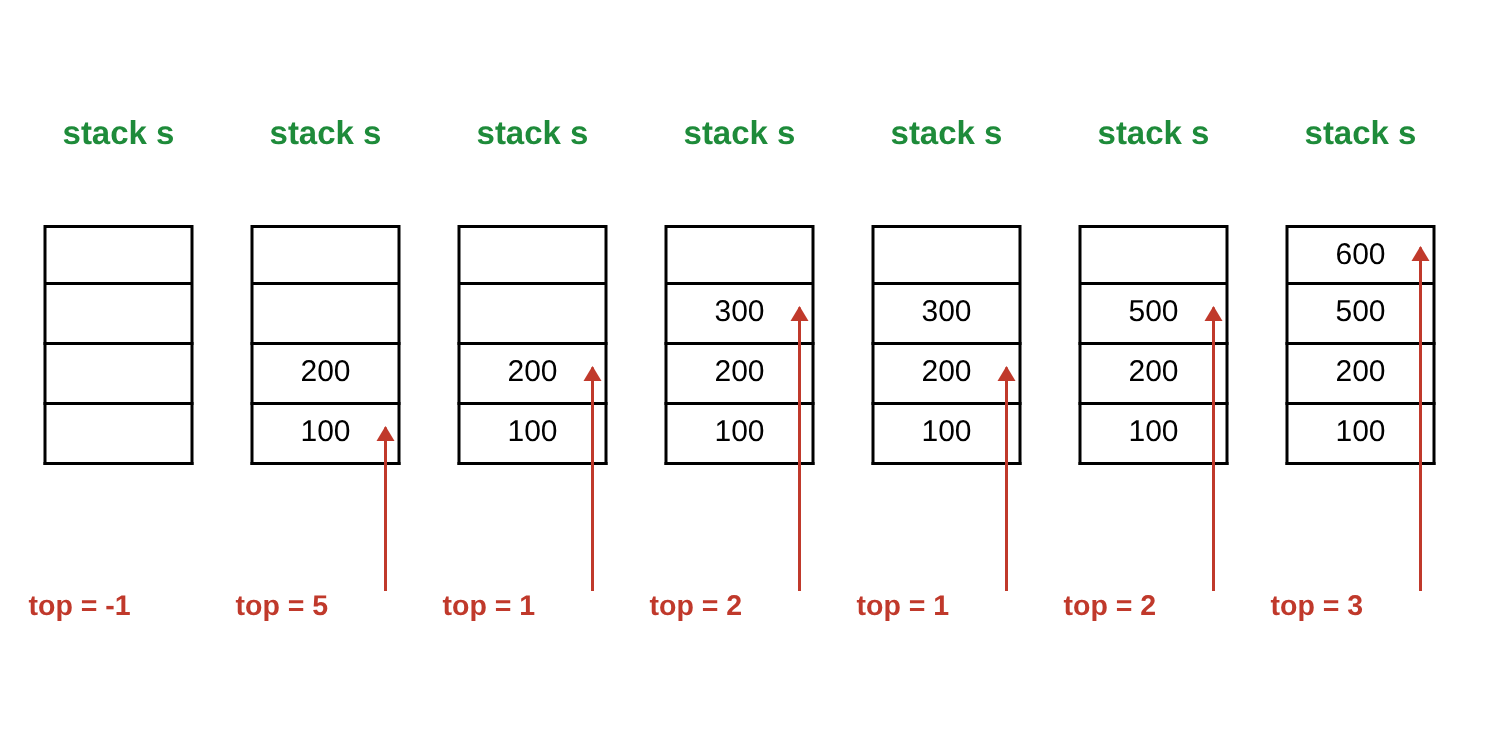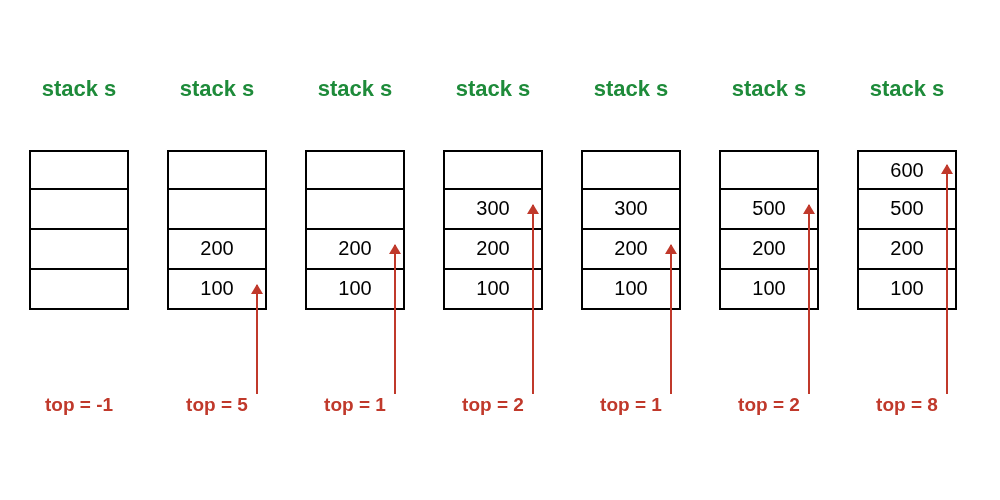--- a/index.html
+++ b/index.html
@@ -48,21 +48,20 @@
     font-size: 20px;
     font-weight: 500;
     color: #000;
   }
   .cell.first { border-top: 2px solid #000; }
   .caption {
     position: absolute;
     top: 394px;
     width: 120px;
     left: -5px;
-    text-align: center;
     color: #c0392b;
     font-size: 19px;
     font-weight: 600;
   }
   
   .arrow {
     position: absolute;
     left: 94px;
     width: 2px;
     background: #c0392b;
@@ -148,15 +147,15 @@
     </div>
     <div class="col" style="left: 852px;">
       <div class="title">stack s</div>
       <div class="stack">
         <div class="cell first">600</div>
         <div class="cell">500</div>
         <div class="cell">200</div>
         <div class="cell">100</div>
       </div>
       <div class="arrow" style="top: 165px; height: 229px;"></div>
-      <div class="caption">top = 8</div>
+      <div class="caption">top = 3</div>
     </div>
   </div>
 
 </body></html>

